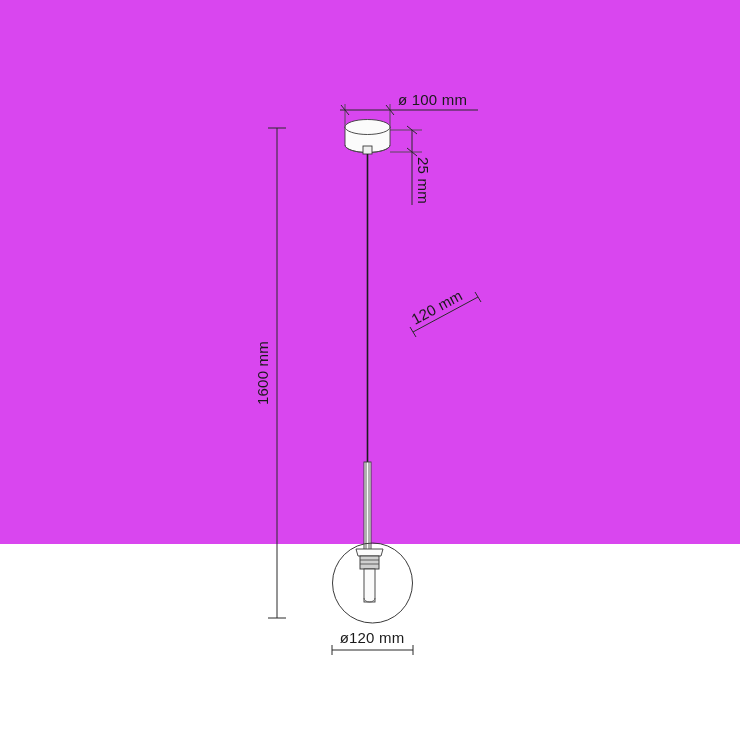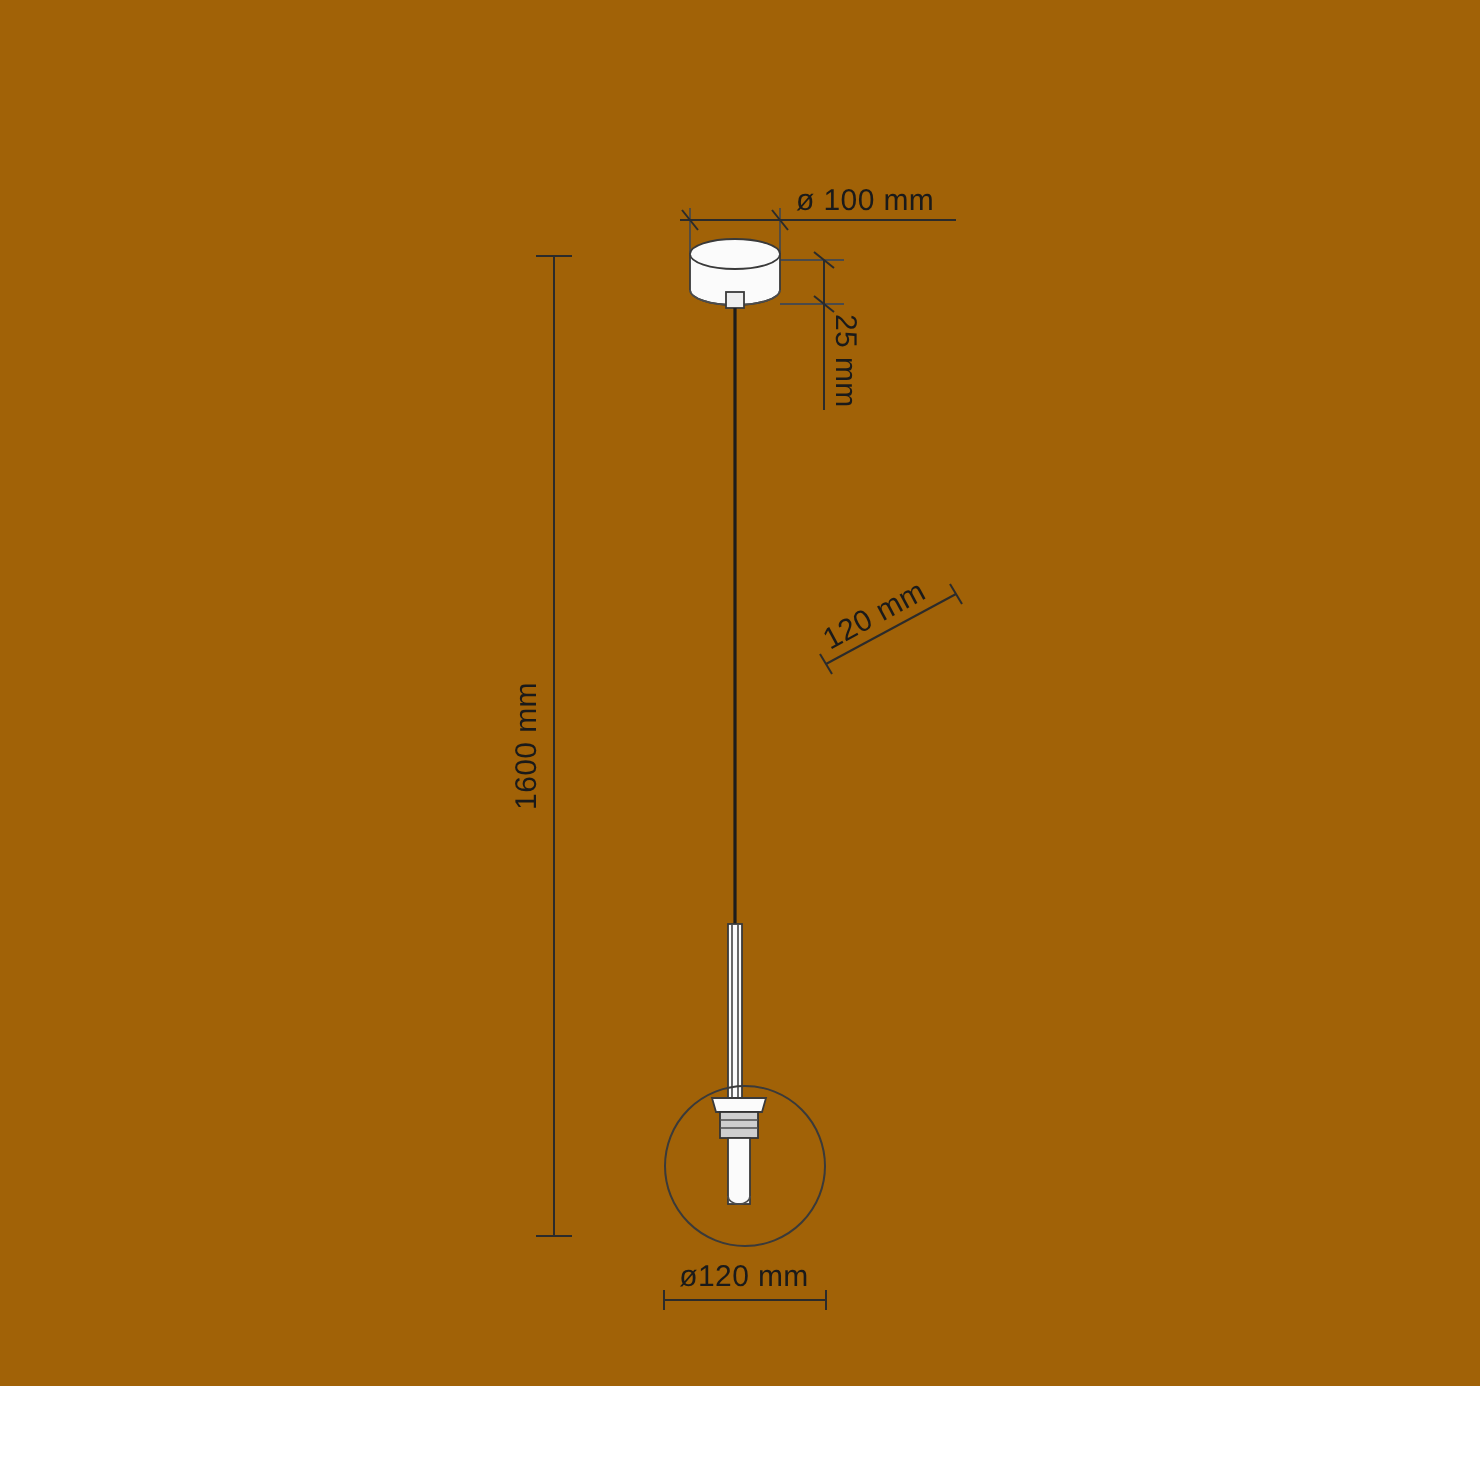--- a/index.html
+++ b/index.html
@@ -9,22 +9,22 @@
   }
   body {
     width: 740px;
     height: 740px;
     font-family: "Liberation Sans", sans-serif;
     overflow: hidden;
   }
   #drawing-root {
     position: relative;
     width: 740px;
-    height: 693px;
-    background: #a16207;
+    height: 544px;
+    background: #d946ef;
   }
   svg.drawing {
     display: block;
     width: 740px;
     height: 740px;
   }
   .dim-text {
     font-family: "Liberation Sans", sans-serif;
     font-size: 15px;
     fill: #1a1a1a;

